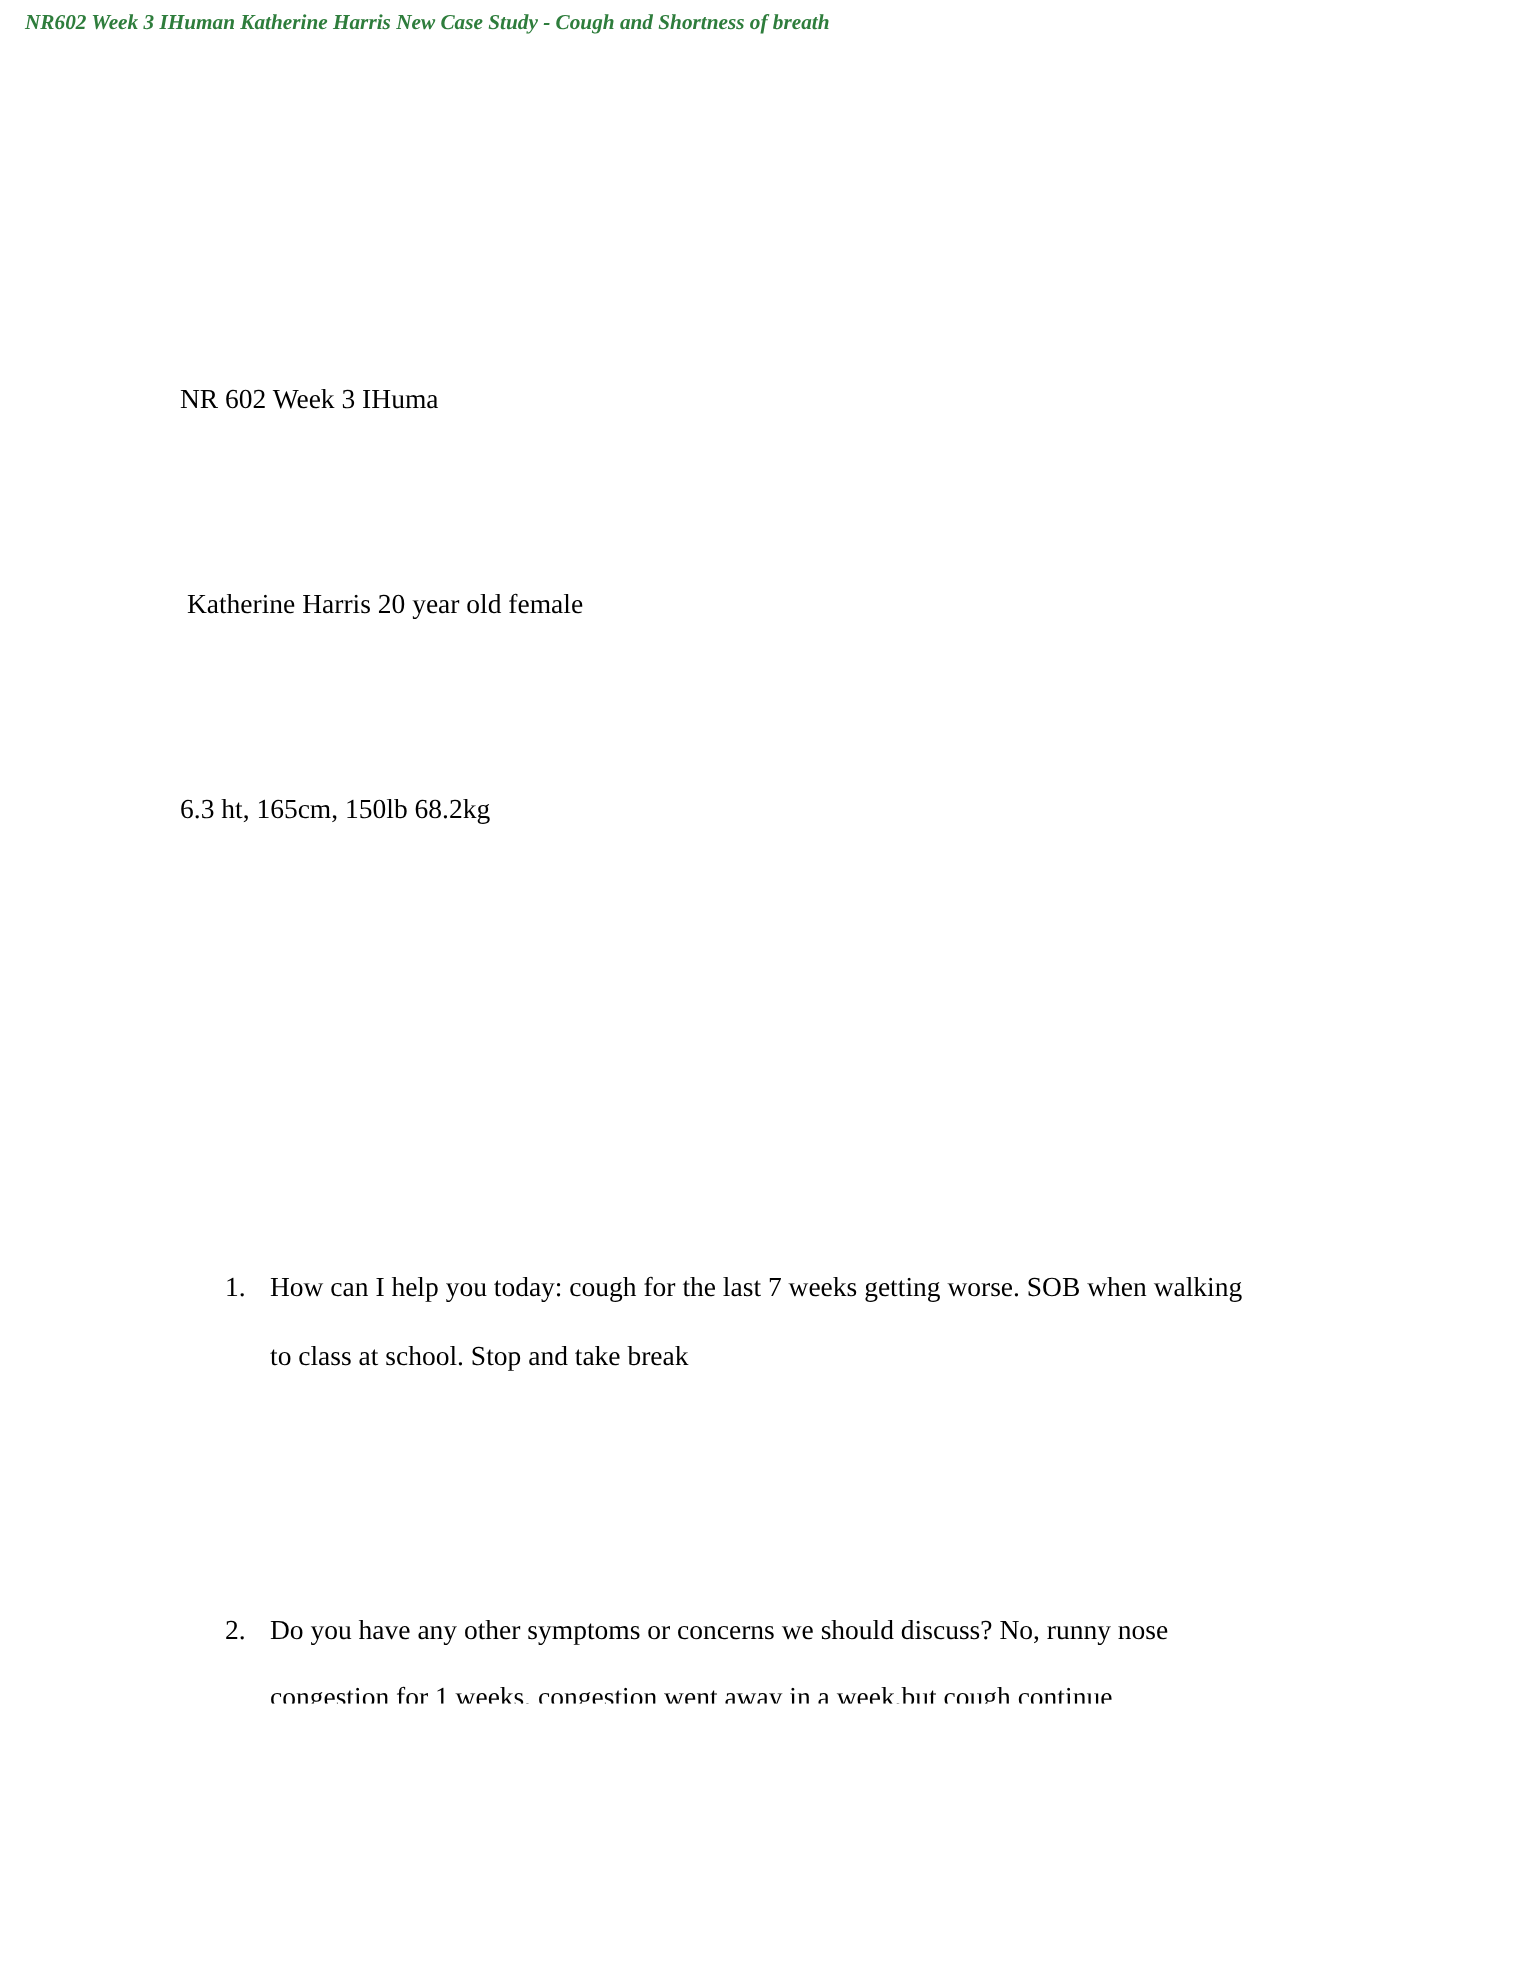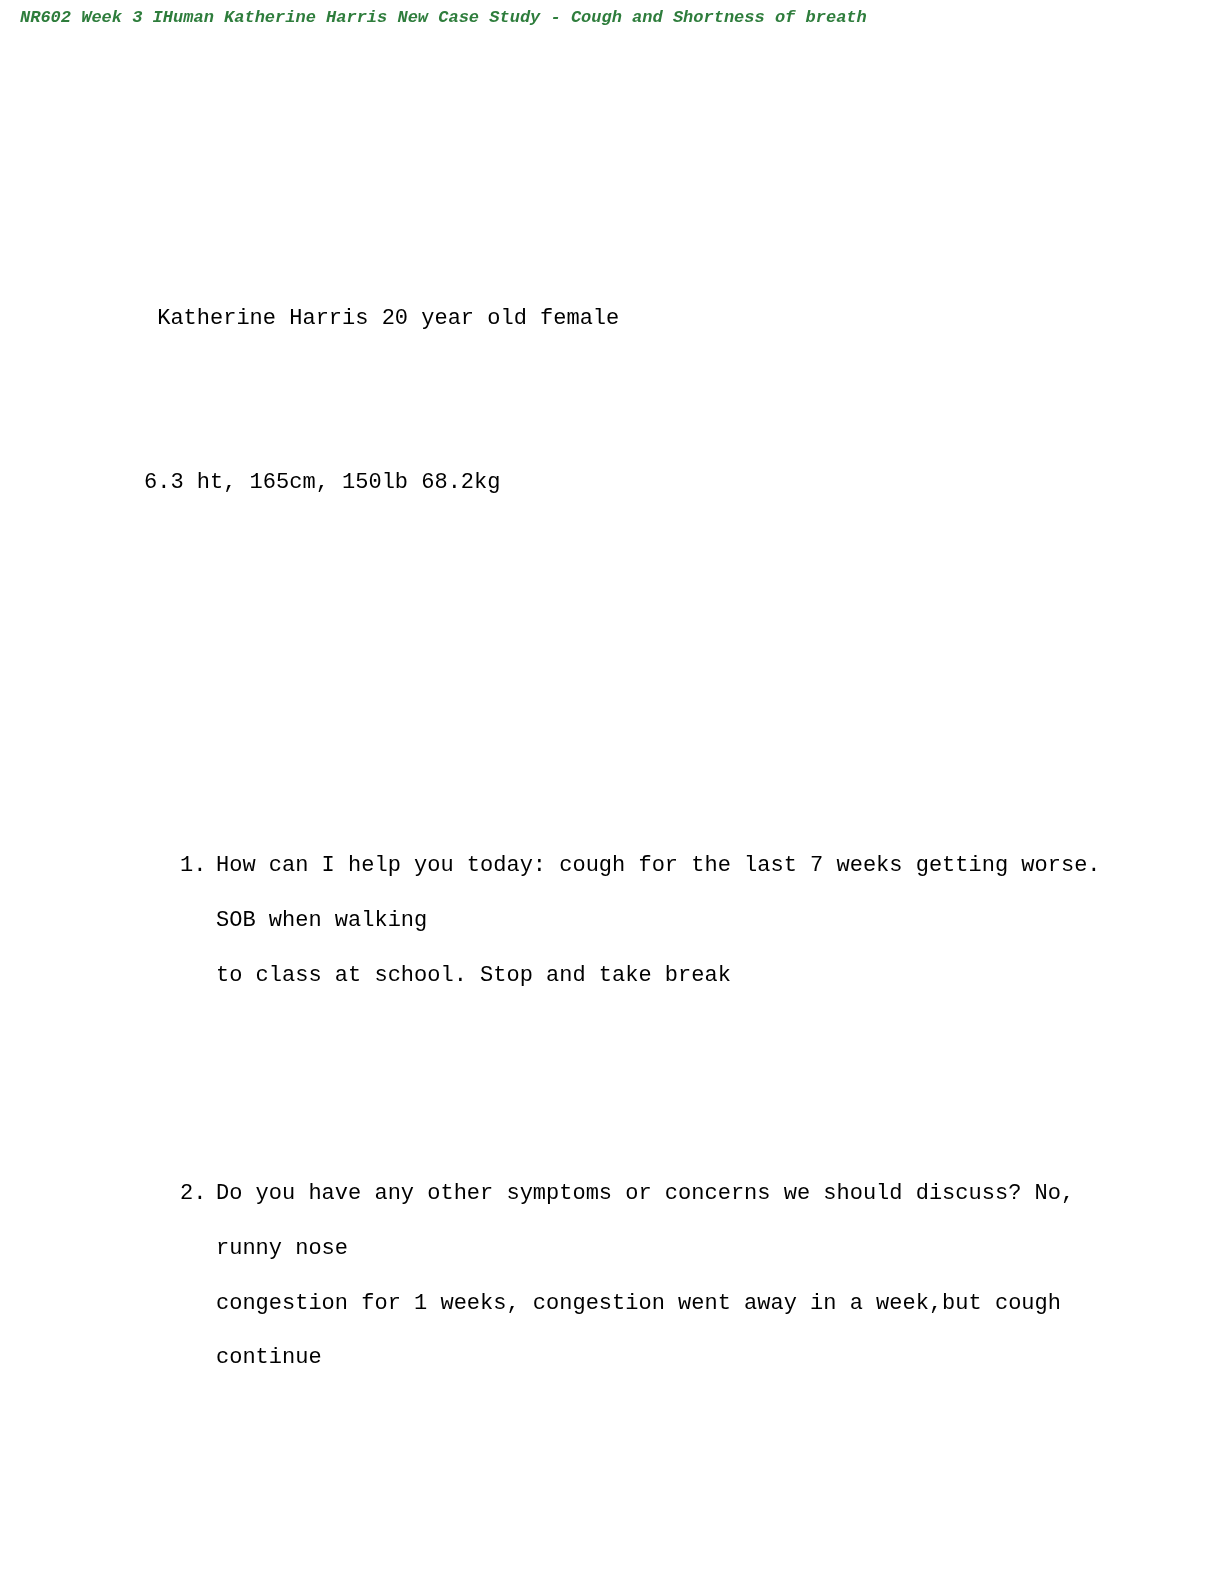--- a/index.html
+++ b/index.html
@@ -6,21 +6,21 @@
     margin: 0;
     padding: 0;
     background: #ffffff;
   }
   .page {
     position: relative;
     width: 1224px;
     height: 1363px;
     background: #ffffff;
     overflow: hidden;
-    font-family: Liberation Mono, monospace;
+    font-family: Liberation Serif, serif;
     color: #000000;
   }
   .doc-header {
     position: absolute;
     left: 20px;
     top: 8px;
     font-size: 17px;
     font-weight: bold;
     font-style: italic;
     color: #2e7d3c;
@@ -59,20 +59,21 @@
 </style>
 </head>
 <body>
 
 <div class="page">
 
   <div class="doc-header">NR602 Week 3 IHuman Katherine Harris New Case Study - Cough and Shortness of breath</div>
 
   <div class="content">
 
+    <p class="para">NR 602 Week 3 IHuma</p>
     <p class="para"> Katherine Harris 20 year old female</p>
     <p class="para">6.3 ht, 165cm, 150lb 68.2kg</p>
 
     <div class="qa-list">
 
       <div class="qa-item">
         <span class="qa-num">1.</span>
         <span class="qa-text">How can I help you today: cough for the last 7 weeks getting worse. SOB when walking
 to class at school. Stop and take break</span>
       </div>

